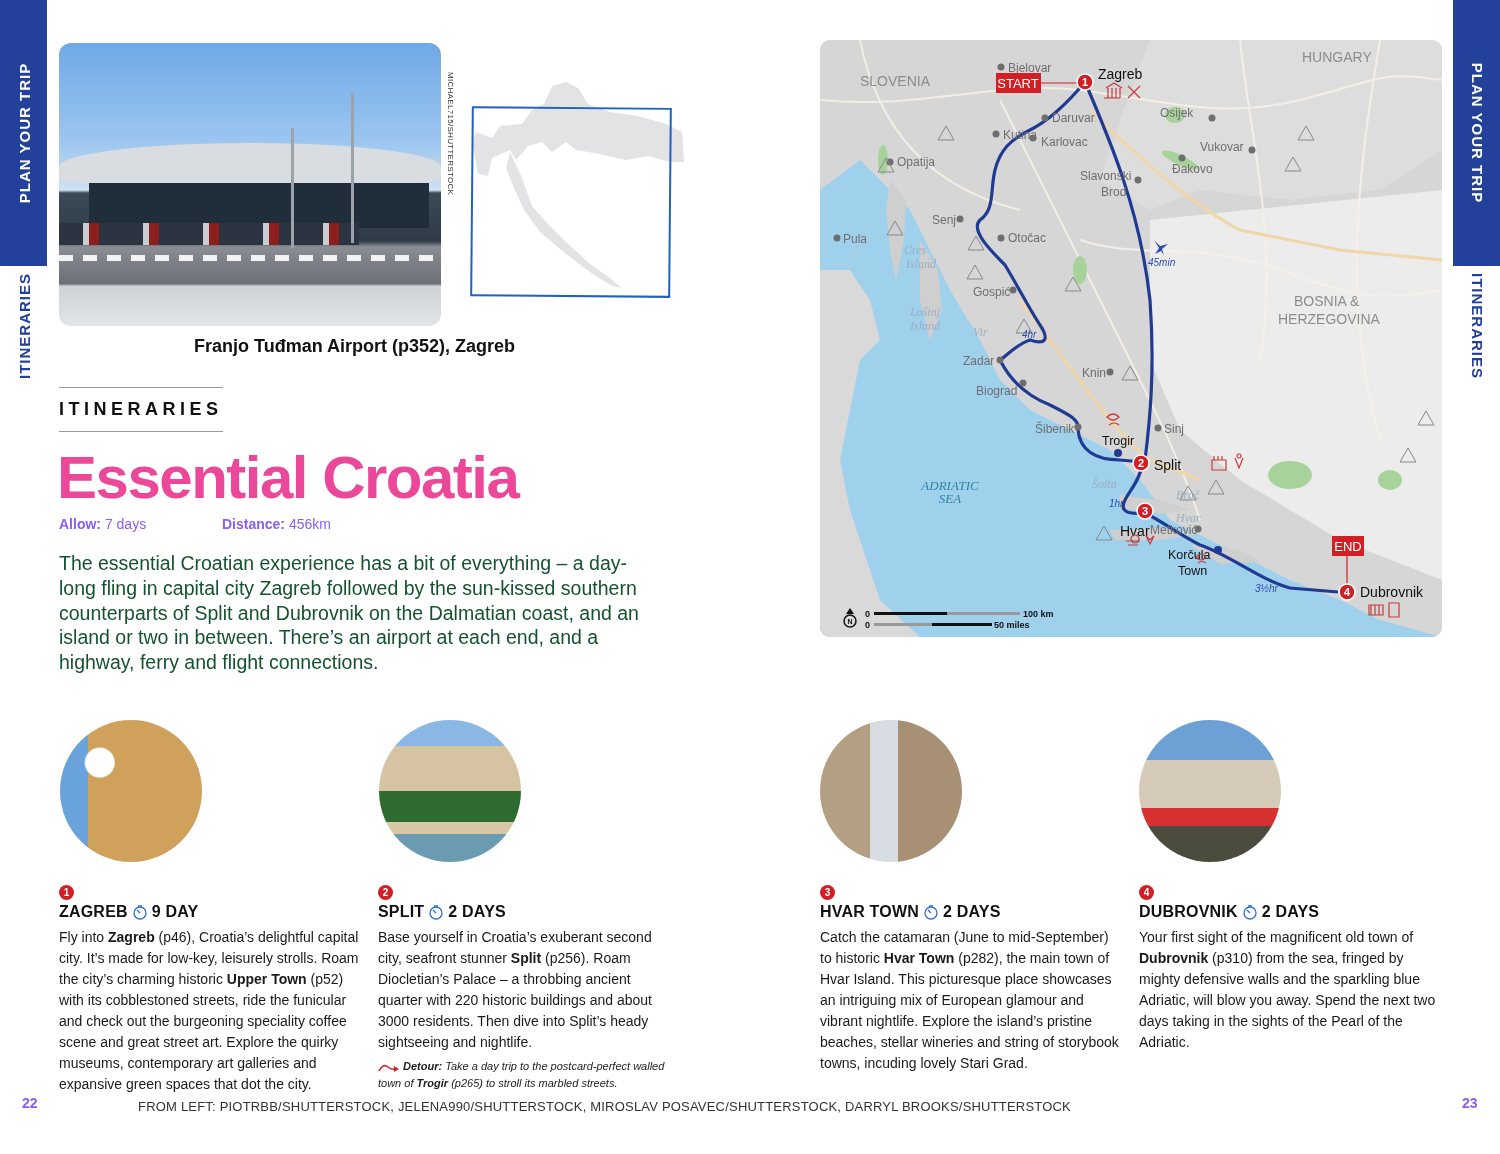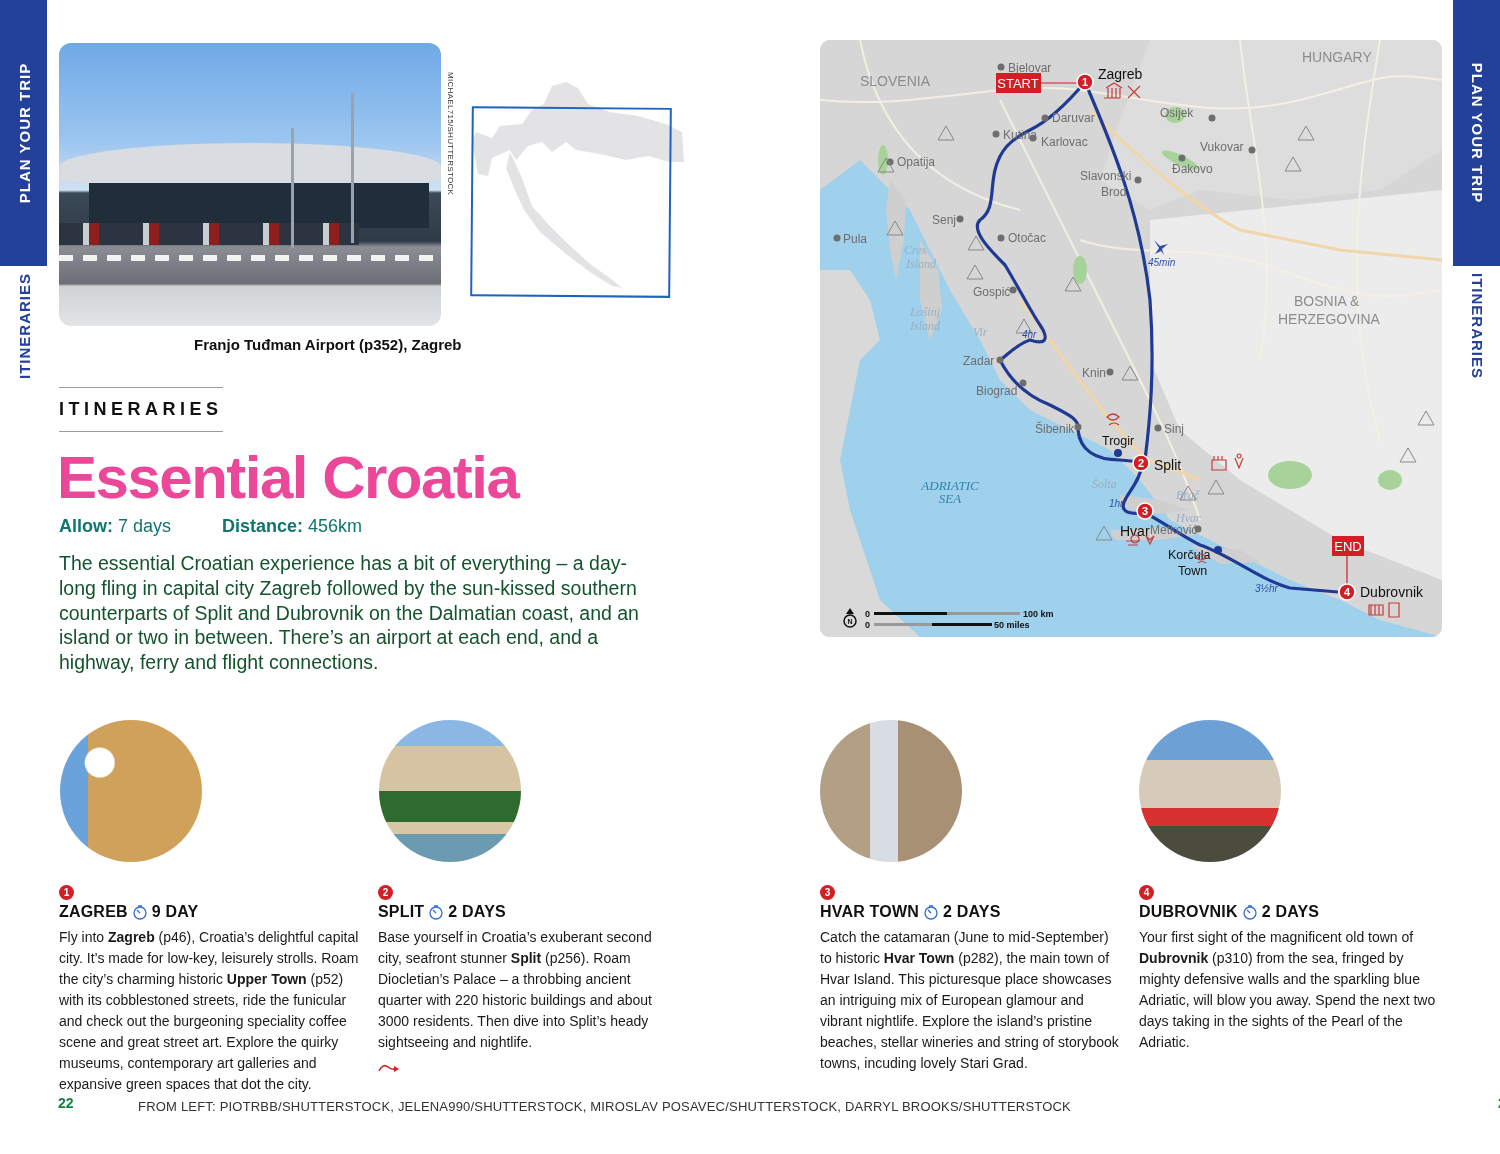--- a/index.html
+++ b/index.html
@@ -34,30 +34,30 @@
   .photo-airport .glass { position: absolute; left: 30px; top: 140px; width: 340px; height: 45px; background: #1f2e3a; }
   .photo-airport .cars { position: absolute; left: 0; top: 180px; width: 300px; height: 22px;
     background: repeating-linear-gradient(90deg, #2b3440 0 24px, #c9ccd0 24px 30px, #8c1e1e 30px 40px, #2b3440 40px 60px); }
   .photo-airport .stripes { position: absolute; left: 0; top: 212px; width: 100%; height: 6px;
     background: repeating-linear-gradient(90deg, #f3f3f3 0 14px, transparent 14px 24px); }
   .photo-airport .pole { position: absolute; top: 50px; width: 3px; height: 150px; background: #9aa2aa; }
   .photo-credit {
     position: absolute; left: 446px; top: 72px; font-size: 8px; color: #333;
     writing-mode: vertical-rl; letter-spacing: 0.3px;
   }
-  .photo-caption { position: absolute; left: 194px; top: 336px; font-weight: 700; font-size: 15px; color: #111; }
+  .photo-caption { position: absolute; left: 194px; top: 336px; font-weight: 700; font-size: 18px; color: #111; }
 
   
   .locator { position: absolute; left: 470px; top: 82px; width: 216px; height: 220px; }
 
   
   .rule { position: absolute; left: 59px; width: 164px; height: 1px; background: #9a9a9a; }
   .section-label { position: absolute; left: 59px; top: 399px; font-weight: 700; font-size: 18px; letter-spacing: 4.5px; color: #111; }
   .page-title { position: absolute; left: 57px; top: 443px; font-weight: 700; font-size: 60px; letter-spacing: -1.5px; color: #ec4899; }
-  .meta { position: absolute; top: 516px; font-size: 18px; color: #0f766e; }
+  .meta { position: absolute; top: 516px; font-size: 14px; color: #8b5cf6; }
   .meta b { font-weight: 700; }
   .intro { position: absolute; left: 59px; top: 551px; width: 590px; font-size: 19.5px; line-height: 24.8px; color: #14532d; }
 
   
   .map { position: absolute; left: 820px; top: 40px; width: 622px; height: 597px; border-radius: 10px; overflow: hidden; background: #dcdcdc; }
   .map svg { position: absolute; left: 0; top: 0; }
 
   
   .stop-photo { position: absolute; top: 720px; width: 142px; height: 142px; border-radius: 50%; overflow: hidden; }
   .stop { position: absolute; top: 882px; width: 300px; }
@@ -66,21 +66,21 @@
     font-weight: 700; font-size: 10px; text-align: center; line-height: 15px;
   }
   .stop-head { margin-top: 3px; font-weight: 700; font-size: 16px; letter-spacing: 0.2px; color: #111; display: flex; align-items: center; gap: 4px; }
   .stop-head .timer { width: 16px; height: 16px; display: inline-block; }
   .stop-body { margin-top: 6px; font-size: 14px; line-height: 21px; color: #1a1a1a; }
   .stop-body b { font-weight: 700; }
   .detour { margin-top: 5px; font-size: 11px; line-height: 17px; font-style: italic; color: #222; }
   .detour b { font-weight: 700; }
   .detour .arrow { display: inline-block; width: 22px; height: 9px; vertical-align: middle; }
 
-  .page-num { position: absolute; top: 1095px; font-weight: 700; font-size: 14px; color: #15803d; margin-left: 36px; }
+  .page-num { position: absolute; top: 1095px; font-weight: 700; font-size: 14px; color: #8b5cf6; }
   .credits { position: absolute; left: 138px; top: 1099px; font-size: 13px; color: #333; letter-spacing: 0.2px; }
 </style>
 </head>
 <body>
 
 <div class="side-tab left">
   <div class="tab-dark">
       <span>PLAN YOUR TRIP</span>
     </div>
   <div class="tab-light">
@@ -339,20 +339,21 @@
         <path d="M6 2 h4 M8 9 L5 6" stroke="#2f6fd0" stroke-width="1.3"></path>
       </svg>
     <span>2 DAYS</span>
   </div>
   <div class="stop-body">Base yourself in Croatia’s exuberant second city, seafront stunner <b>Split</b> (p256). Roam Diocletian’s Palace – a throbbing ancient quarter with 220 historic buildings and about 3000 residents. Then dive into Split’s heady sightseeing and nightlife.</div>
   <div class="detour">
     <svg class="arrow" viewBox="0 0 22 9">
         <path d="M1 8 Q5 0 10 4 Q13 7 18 6" stroke="#d21f26" stroke-width="1.6" fill="none"></path>
         <path d="M16 3 l5 3 l-5 3 z" fill="#d21f26"></path>
       </svg>
+    <span><b>Detour:</b> Take a day trip to the postcard-perfect walled town of <b>Trogir</b> (p265) to stroll its marbled streets.</span>
   </div>
 </div>
 
 <div class="stop" style="left:820px; width:300px">
   <span class="stop-num">3</span>
   <div class="stop-head">
     <span>HVAR TOWN</span>
     <svg class="timer" viewBox="0 0 16 16">
         <circle cx="8" cy="9" r="6" fill="none" stroke="#2f6fd0" stroke-width="1.3"></circle>
         <path d="M6 2 h4 M8 9 L5 6" stroke="#2f6fd0" stroke-width="1.3"></path>

